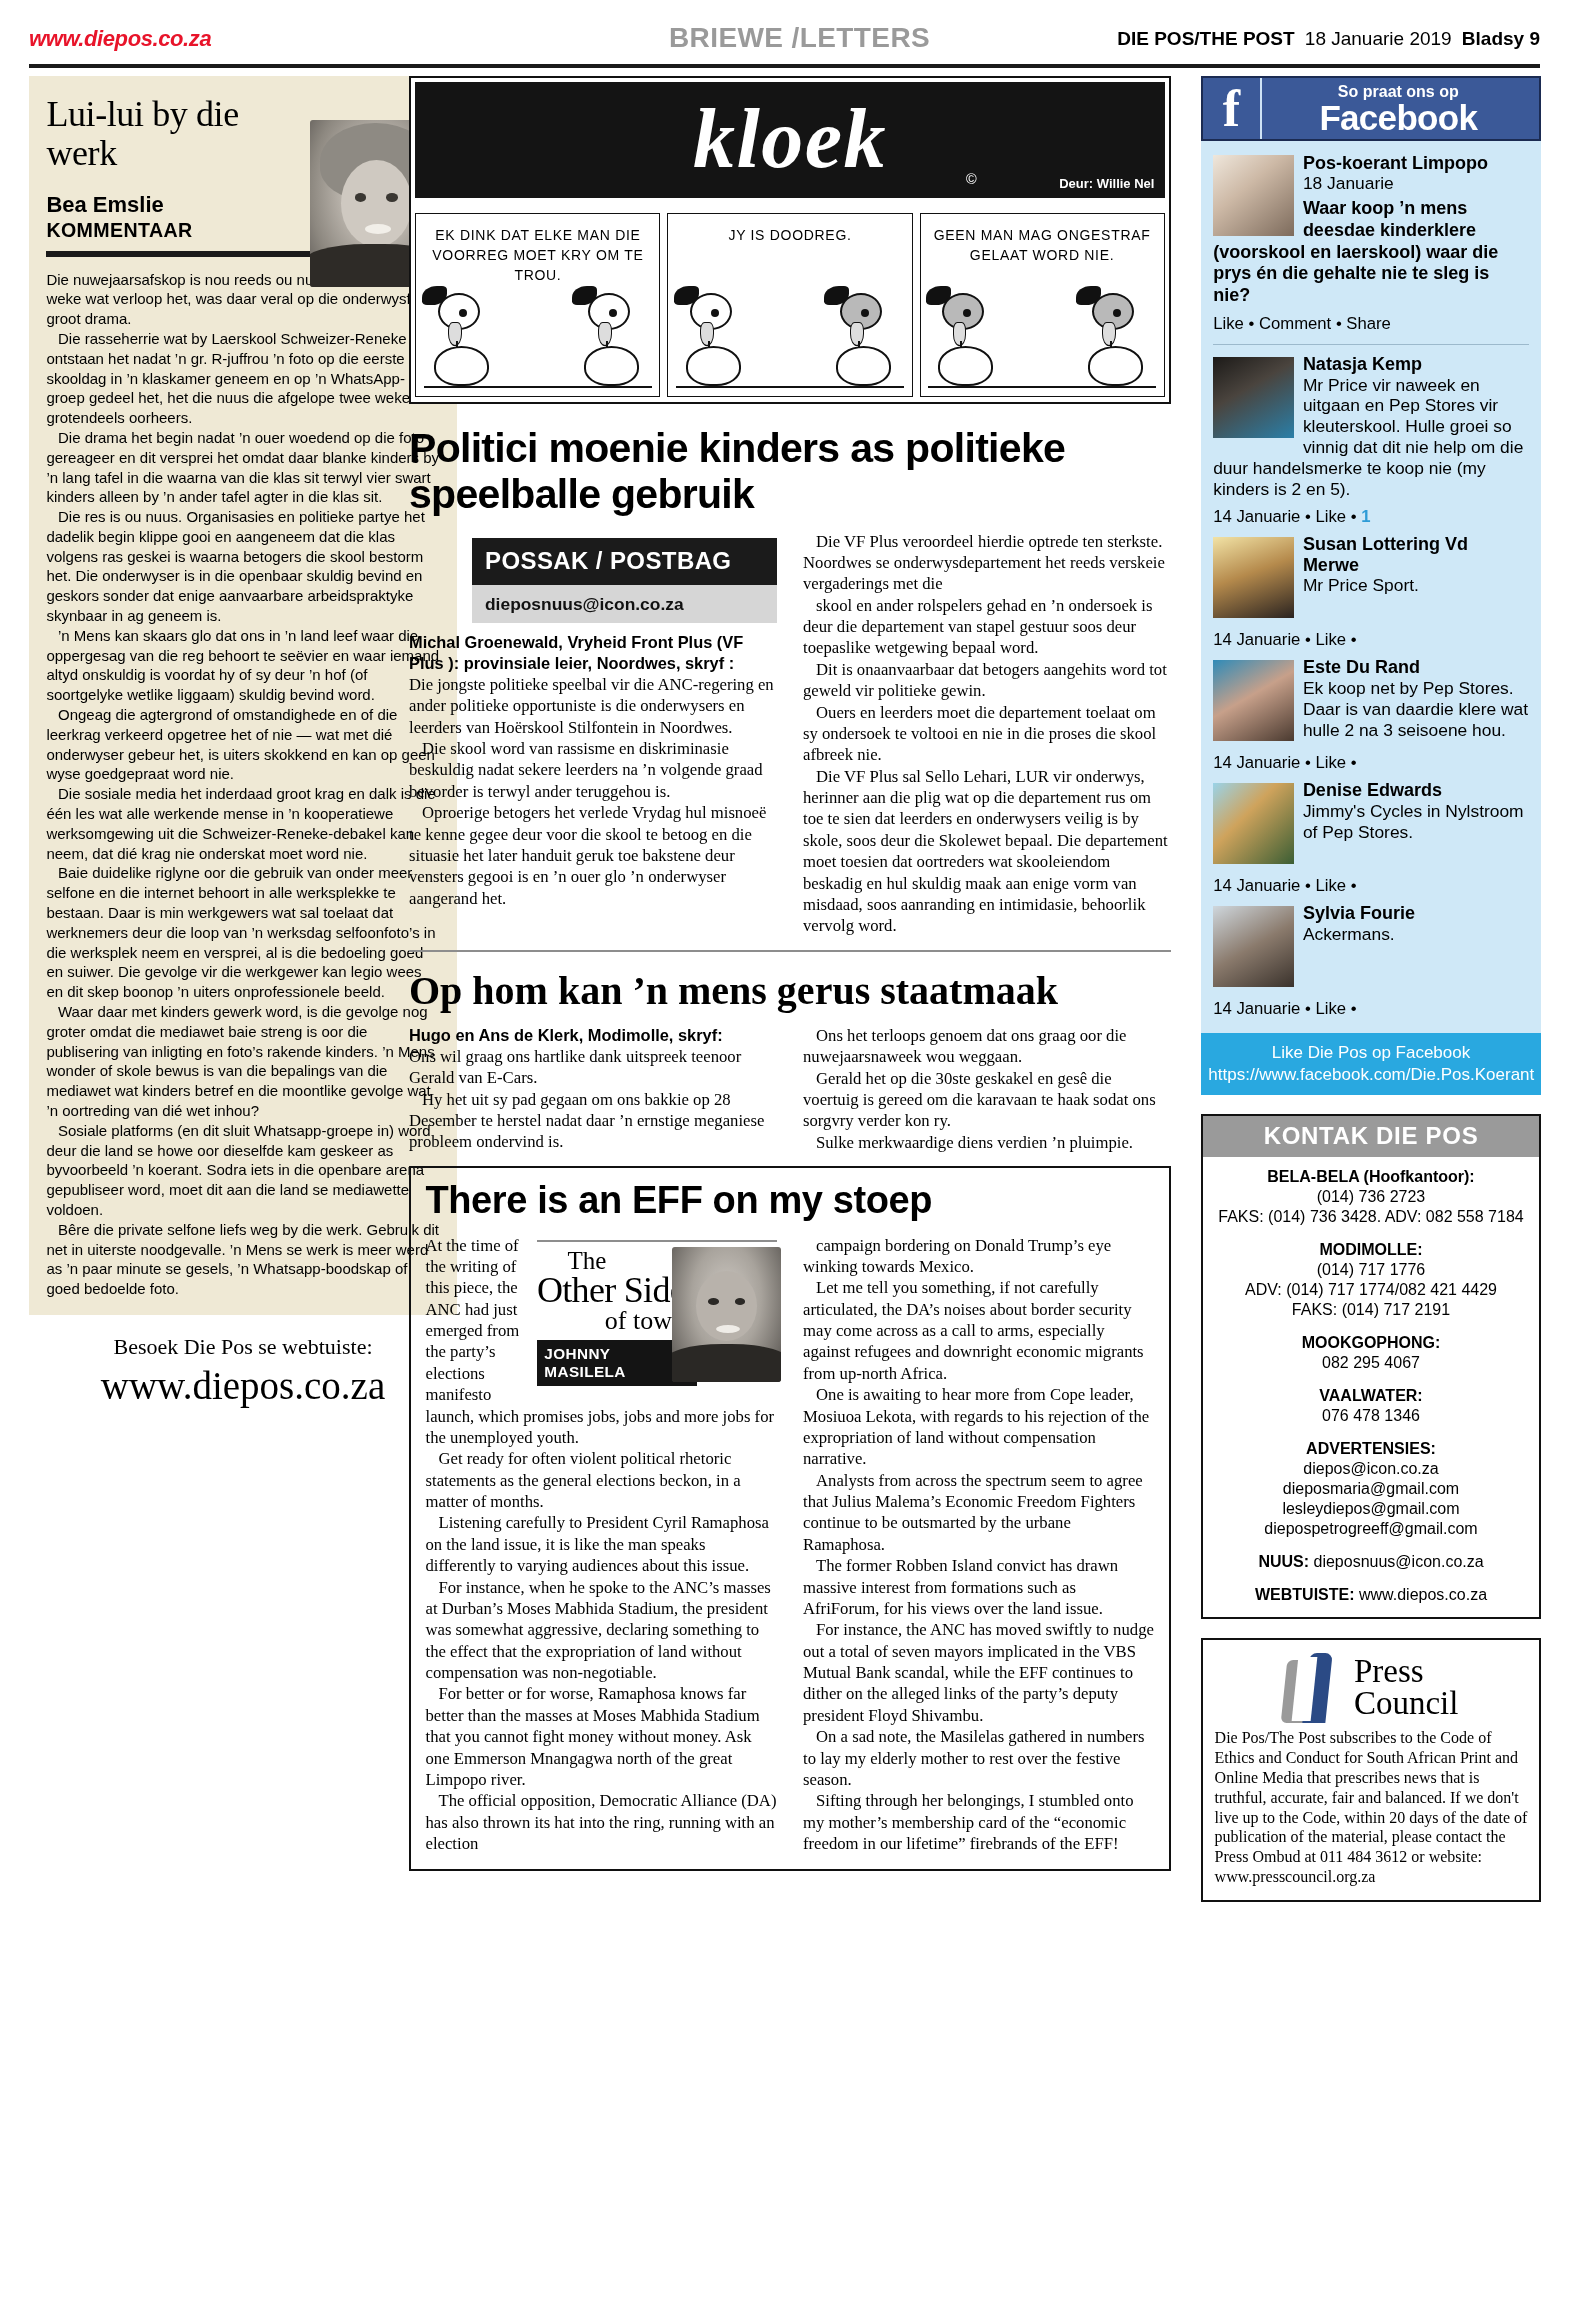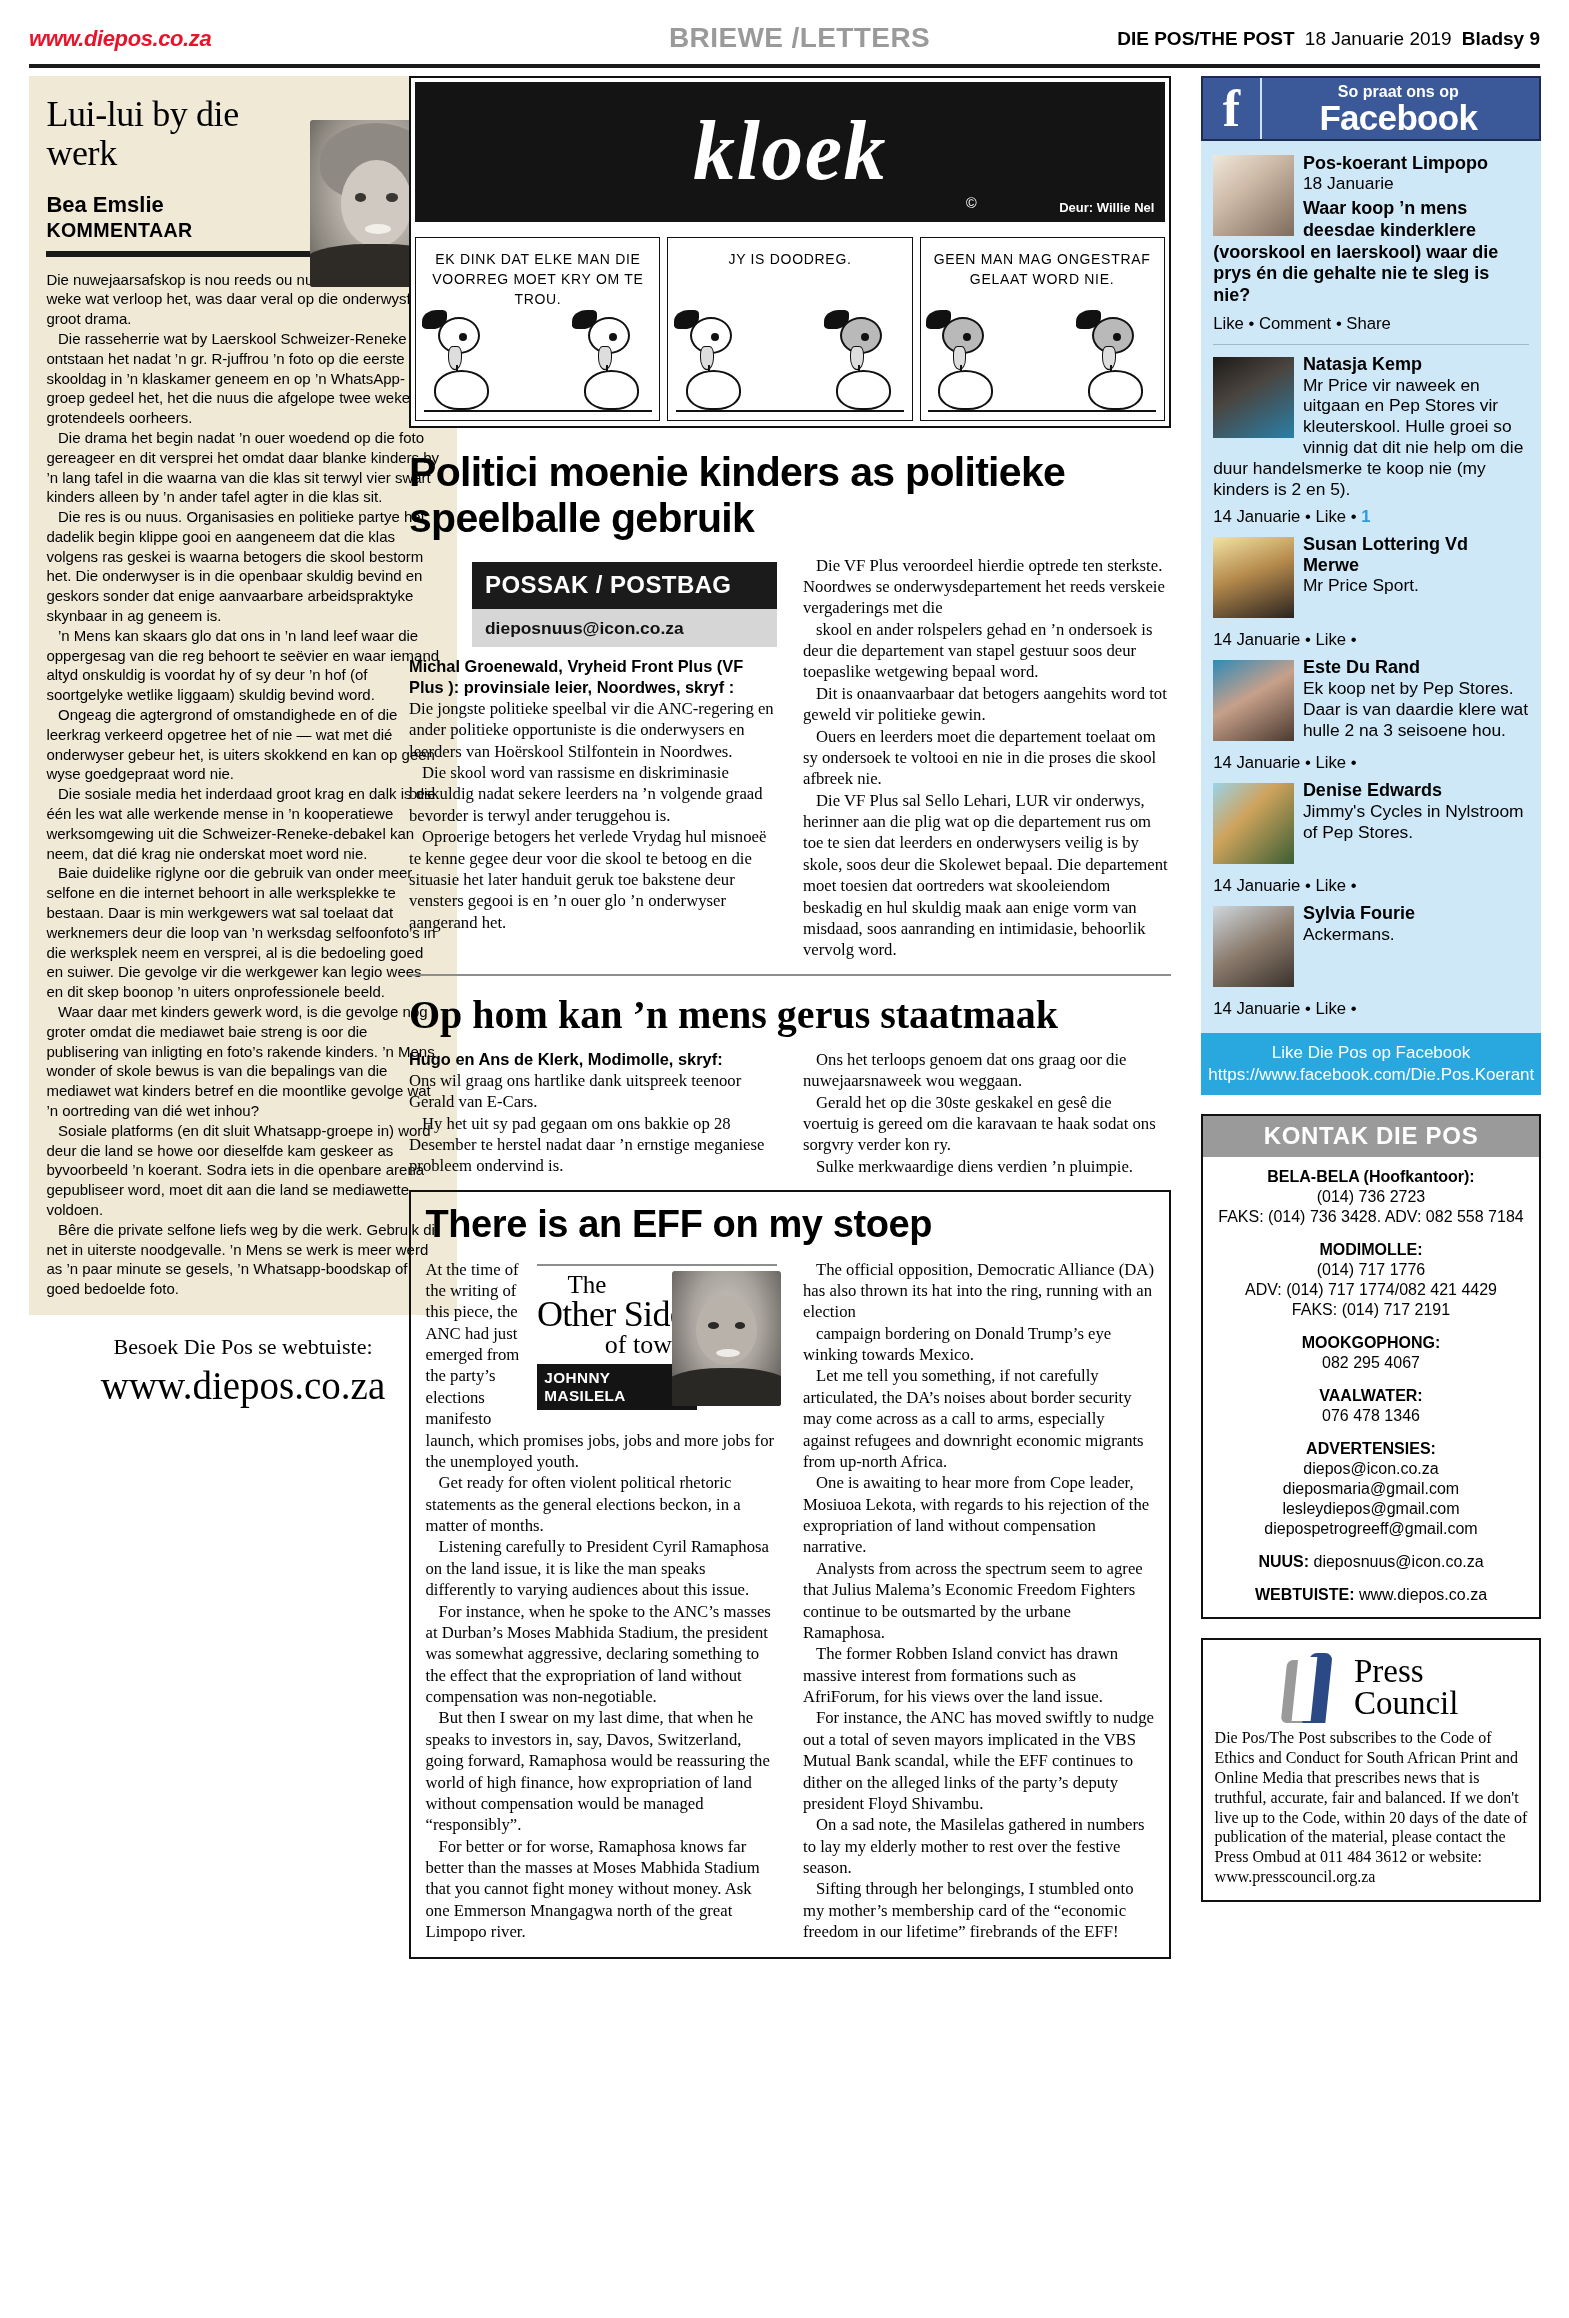--- a/index.html
+++ b/index.html
@@ -37,21 +37,21 @@
   .op-rule{height:5.8px;background:#1a1a1a;margin:8.7px 0 13px 0;}
   .op-body p{font-size:15px;line-height:1.32;margin:0;text-indent:0;}
   .op-body p+p{text-indent:11.6px;}
 
   .visit-block{margin-top:19px;text-align:center;font-family:"Liberation Serif",serif;}
   .visit-line1{font-size:22px;}
   .visit-line2{font-size:39px;margin-top:2.9px;}
 
   
   .cartoon{border:2.2px solid #111;background:#fff;padding:4.4px;}
-  .cartoon-logo{background:#141414;height:140px;position:relative;overflow:hidden;}
+  .cartoon-logo{background:#141414;height:116px;position:relative;overflow:hidden;}
   .kloek{position:absolute;left:50%;top:50%;transform:translate(-50%,-52%);color:#fff;font-family:"Liberation Serif",serif;font-style:italic;font-weight:bold;font-size:84px;letter-spacing:1.5px;}
   .kloek-c{position:absolute;right:188px;bottom:11.6px;color:#fff;font-size:14.5px;}
   .cartoon-credit{position:absolute;right:10.2px;bottom:7.3px;color:#fff;font-size:13px;font-weight:bold;}
   .strip{display:flex;gap:7px;margin-top:15px;}
   .panel{flex:1;border:1.5px solid #111;background:#fff;height:182px;position:relative;}
   .panel .cap{position:absolute;left:0;right:0;top:10.2px;text-align:center;font-size:14px;line-height:1.45;letter-spacing:0.7px;font-family:"Liberation Sans",sans-serif;padding:0 5.8px;}
   .bird{position:absolute;bottom:5.8px;width:70px;height:102px;}
   .bird.l{left:11.6px;} .bird.r{right:11.6px;}
   .bird .head{position:absolute;left:10.2px;top:4.4px;width:38px;height:33px;border:2.2px solid #111;border-radius:50%;background:#fff;}
   .bird .head.shade{background:#b9b9b9;}
@@ -311,21 +311,20 @@
           <div class="oside-the">The</div>
           <div class="oside-main">Other Side</div>
           <div class="oside-sub">of town</div>
           <div class="oside-name">JOHNNY MASILELA</div>
         </div>
         <div class="serif-body">
           <p>At the time of the writing of this piece, the ANC had just emerged from the party’s elections manifesto launch, which promises jobs, jobs and more jobs for the unemployed youth.</p>
           <p>Get ready for often violent political rhetoric statements as the general elections beckon, in a matter of months.</p>
           <p>Listening carefully to President Cyril Ramaphosa on the land issue, it is like the man speaks differently to varying audiences about this issue.</p>
           <p>For instance, when he spoke to the ANC’s masses at Durban’s Moses Mabhida Stadium, the president was somewhat aggressive, declaring something to the effect that the expropriation of land without compensation was non-negotiable.</p>
-          <p>But then I swear on my last dime, that when he speaks to investors in, say, Davos, Switzerland, going forward, Ramaphosa would be reassuring the world of high finance, how expropriation of land without compensation would be managed “responsibly”.</p>
           <p>For better or for worse, Ramaphosa knows far better than the masses at Moses Mabhida Stadium that you cannot fight money without money. Ask one Emmerson Mnangagwa north of the great  Limpopo river.</p>
           <p>The official opposition, Democratic Alliance (DA) has also thrown its hat into the ring, running with an election</p>
           <p>campaign bordering on Donald Trump’s eye winking towards Mexico.</p>
           <p>Let me tell you something, if not carefully articulated, the DA’s noises about border security may come across as a call to arms, especially against refugees and downright economic migrants from up-north Africa.</p>
           <p>One is awaiting to hear more from Cope leader, Mosiuoa Lekota, with regards to his rejection of the expropriation of land without compensation narrative.</p>
           <p>Analysts from across the spectrum seem to agree that Julius Malema’s Economic Freedom Fighters continue to be outsmarted by the urbane Ramaphosa.</p>
           <p>The former Robben Island convict has drawn massive interest from formations such as AfriForum, for his views over the land issue.</p>
           <p>For instance, the ANC has moved swiftly to nudge out a total of seven mayors implicated in the VBS Mutual Bank scandal, while the EFF continues to dither on the alleged links of the party’s deputy president Floyd Shivambu.</p>
           <p>On a sad note, the Masilelas gathered in numbers to lay my elderly mother to rest over the festive season.</p>
           <p>Sifting through her belongings, I stumbled onto my mother’s membership card of the “economic freedom in our lifetime” firebrands of the EFF!</p>

